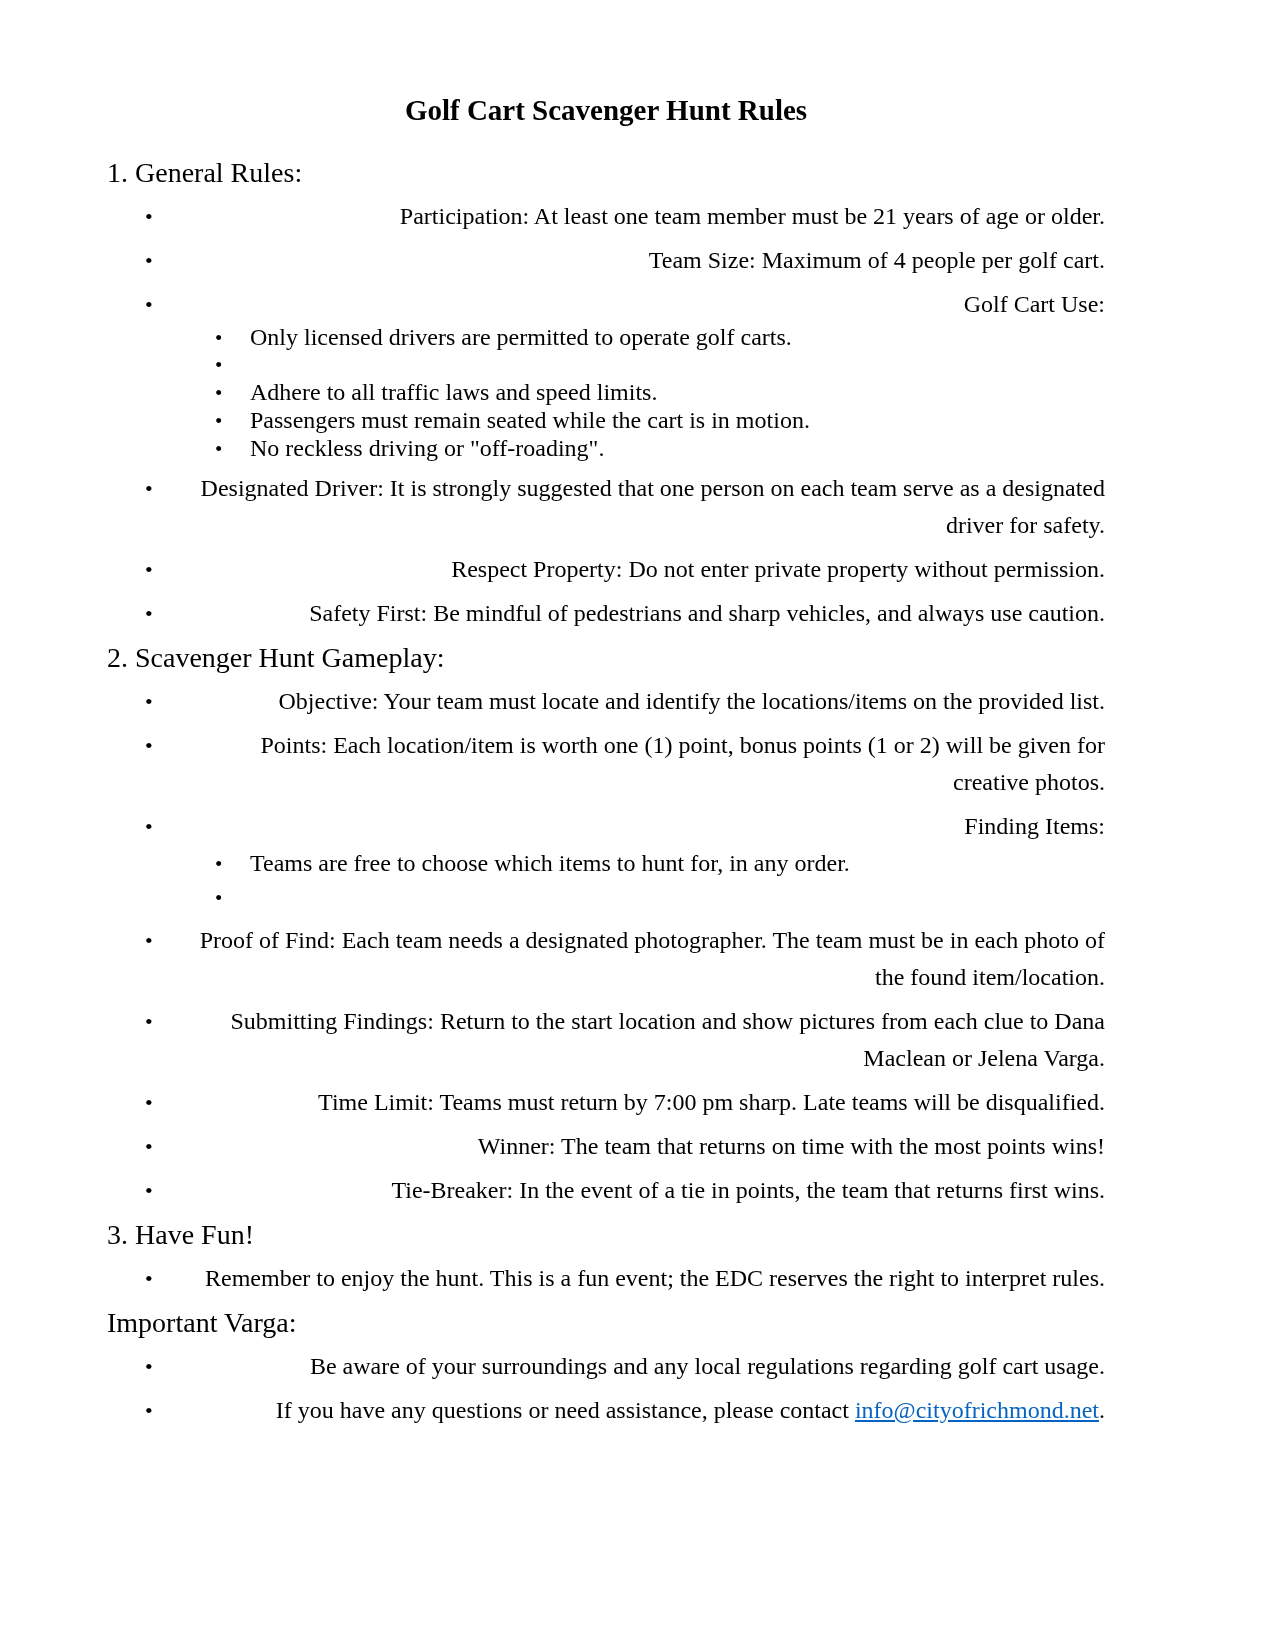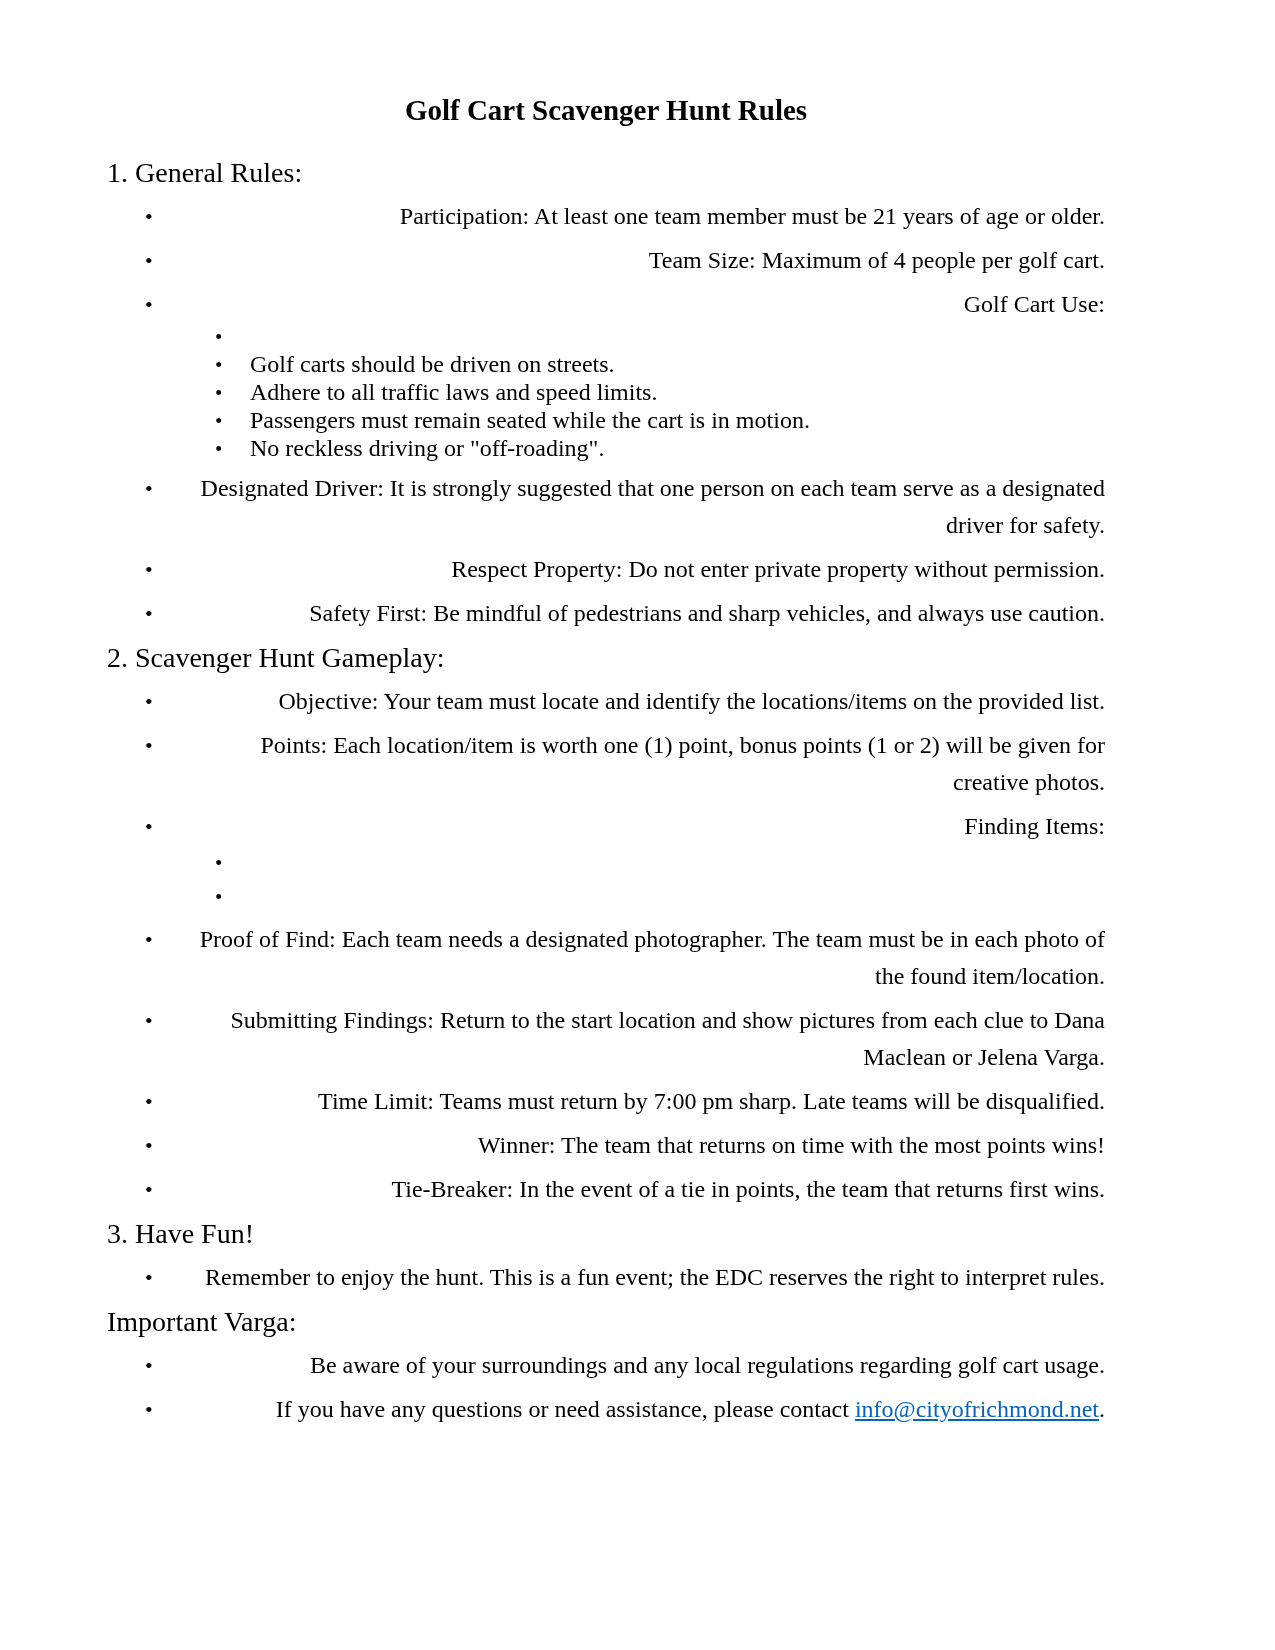--- a/index.html
+++ b/index.html
@@ -94,24 +94,24 @@
       <span class="txt">Team Size: Maximum of 4 people per golf cart.</span>
     </div>
 
     <div class="l1" style="margin-bottom:0;">
       <span class="dot">•</span>
       <span class="txt">Golf Cart Use:</span>
     </div>
     <div class="sublist">
       <div class="l2">
         <span class="dot">•</span>
-      </div>
-      <div class="l2">
-        <span class="dot">•</span>
-        <span class="txt">Golf carts should be driven on streets.</span>
+        <span class="txt">Only licensed drivers are permitted to operate golf carts.</span>
+      </div>
+      <div class="l2">
+        <span class="dot">•</span>
       </div>
       <div class="l2">
         <span class="dot">•</span>
         <span class="txt">Adhere to all traffic laws and speed limits.</span>
       </div>
       <div class="l2">
         <span class="dot">•</span>
         <span class="txt">Passengers must remain seated while the cart is in motion.</span>
       </div>
       <div class="l2">
@@ -149,20 +149,21 @@
       <span class="txt">Points: Each location/item is worth one (1) point, bonus points (1 or 2) will be given for creative photos.</span>
     </div>
 
     <div class="l1" style="margin-bottom:0;">
       <span class="dot">•</span>
       <span class="txt">Finding Items:</span>
     </div>
     <div class="sublist loose">
       <div class="l2">
         <span class="dot">•</span>
+        <span class="txt">Teams are free to choose which items to hunt for, in any order.</span>
       </div>
       <div class="l2">
         <span class="dot">•</span>
       </div>
     </div>
 
     <div class="l1" style="margin-top:7px;">
       <span class="dot">•</span>
       <span class="txt">Proof of Find: Each team needs a designated photographer. The team must be in each photo of the found item/location.</span>
     </div>

